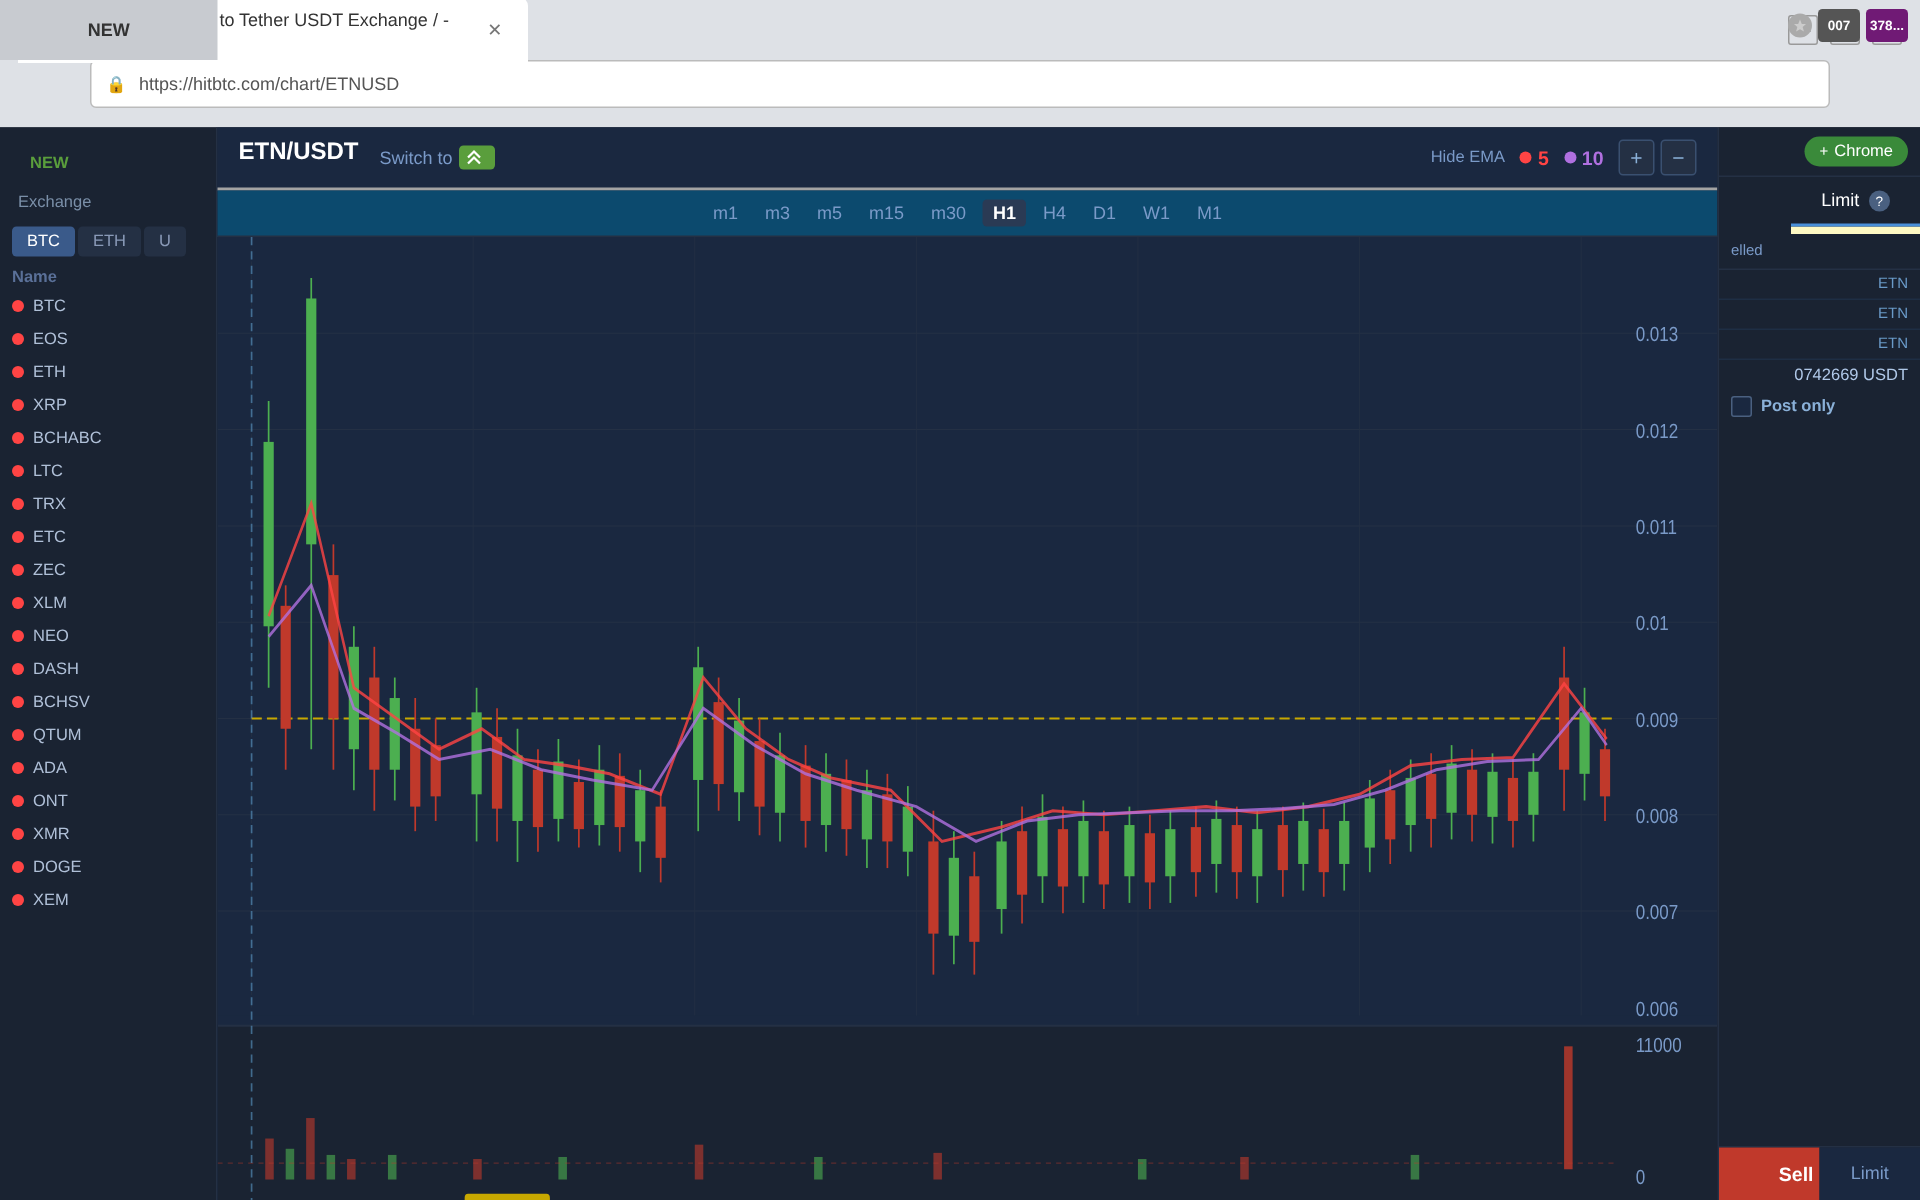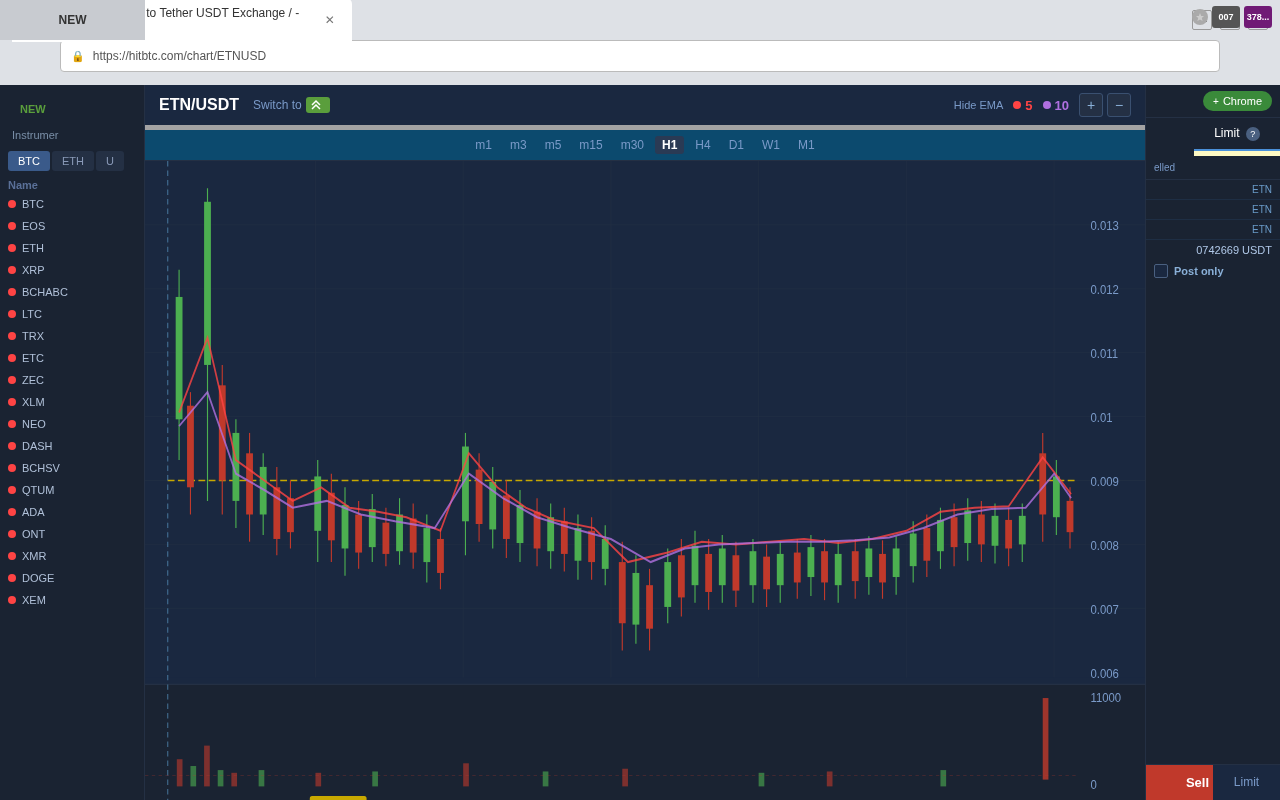--- a/index.html
+++ b/index.html
@@ -35,21 +35,21 @@
     .sidebar-header { display: flex; padding: 4px 8px 2px; color: #5a7098; font-size: 11px; font-weight: bold; }
     .instrument-list { overflow-y: auto; }
     .instrument-item { display: flex; align-items: center; padding: 5px 8px; cursor: pointer; gap: 6px; }
     .inst-dot { width: 8px; height: 8px; border-radius: 50%; flex-shrink: 0; }
     .inst-name { color: #b0c0d8; font-size: 11px; }
 
     
     .main-area { flex: 1; display: flex; flex-direction: column; background: #1a2840; }
 
     
-    .chart-header { background: #1a2840; padding: 8px 14px; display: flex; align-items: center; gap: 14px; border-bottom: 5px solid #a3a3a3; }
+    .chart-header { background: #1a2840; padding: 8px 14px; display: flex; gap: 14px; border-bottom: 2px solid #a3a3a3; }
     .chart-symbol { color: #fff; font-size: 16px; font-weight: bold; }
     .chart-switch { color: #7a9ac8; font-size: 12px; display: flex; align-items: center; gap: 4px; }
     .chart-switch-icon { width: 24px; height: 16px; background: #5a9e3c; border-radius: 3px; display: flex; align-items: center; justify-content: center; }
     .chart-ema-controls { margin-left: auto; display: flex; align-items: center; gap: 10px; }
     .hide-ema { color: #7a9ac8; font-size: 11px; cursor: pointer; }
     .ema-5 { color: #f44; font-size: 13px; font-weight: bold; display: flex; align-items: center; gap: 4px; }
     .ema-5-dot { width: 8px; height: 8px; border-radius: 50%; background: #f44; }
     .ema-10 { color: #b070e0; font-size: 13px; font-weight: bold; display: flex; align-items: center; gap: 4px; }
     .ema-10-dot { width: 8px; height: 8px; border-radius: 50%; background: #b070e0; }
     .chart-zoom-btns { display: flex; gap: 4px; }
@@ -122,21 +122,21 @@
     <span class="address-text">https://hitbtc.com/chart/ETNUSD</span>
   </div>
 </div>
 
 <div class="app-container">
 
   <div class="sidebar">
     <div style="display:flex;align-items:center;justify-content:space-between;padding:8px 8px 4px;">
       <span class="sidebar-new-label">NEW</span>
     </div>
-    <div class="sidebar-instruments-title">Instrumer</div>
+    <div class="sidebar-instruments-title">Exchange</div>
     <div class="sidebar-tabs">
       <div class="sidebar-tab active">BTC</div>
       <div class="sidebar-tab">ETH</div>
       <div class="sidebar-tab">U</div>
     </div>
     <div class="sidebar-header">
       <span>Name</span>
     </div>
     <div class="instrument-list">
       <div class="instrument-item">

